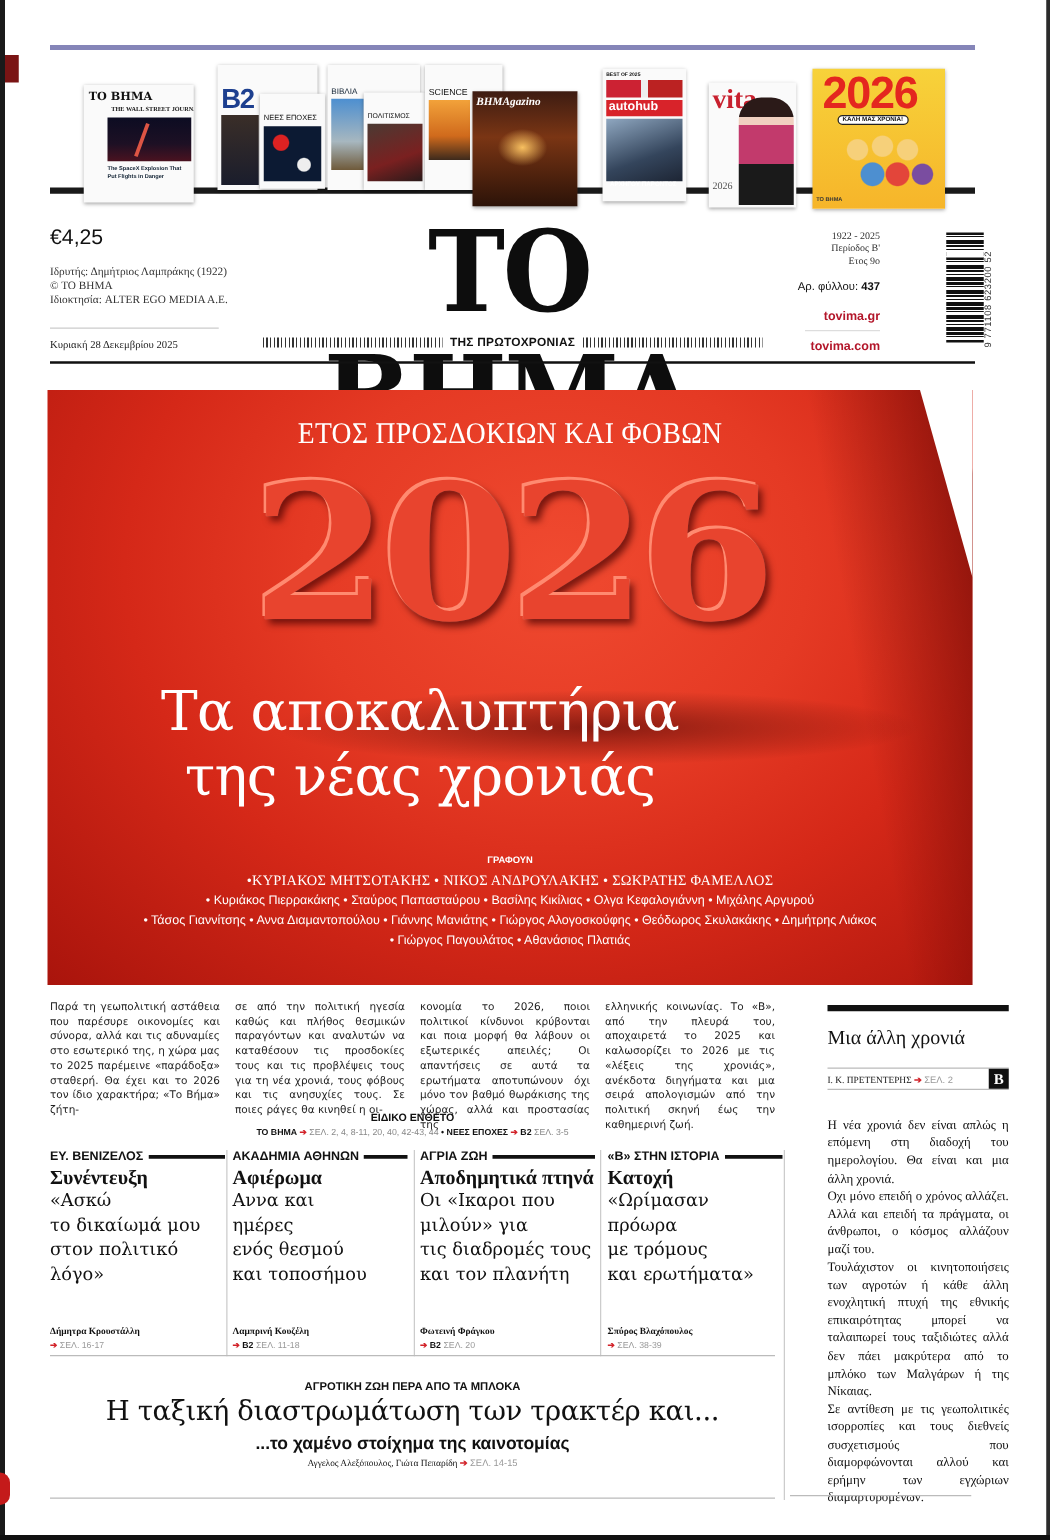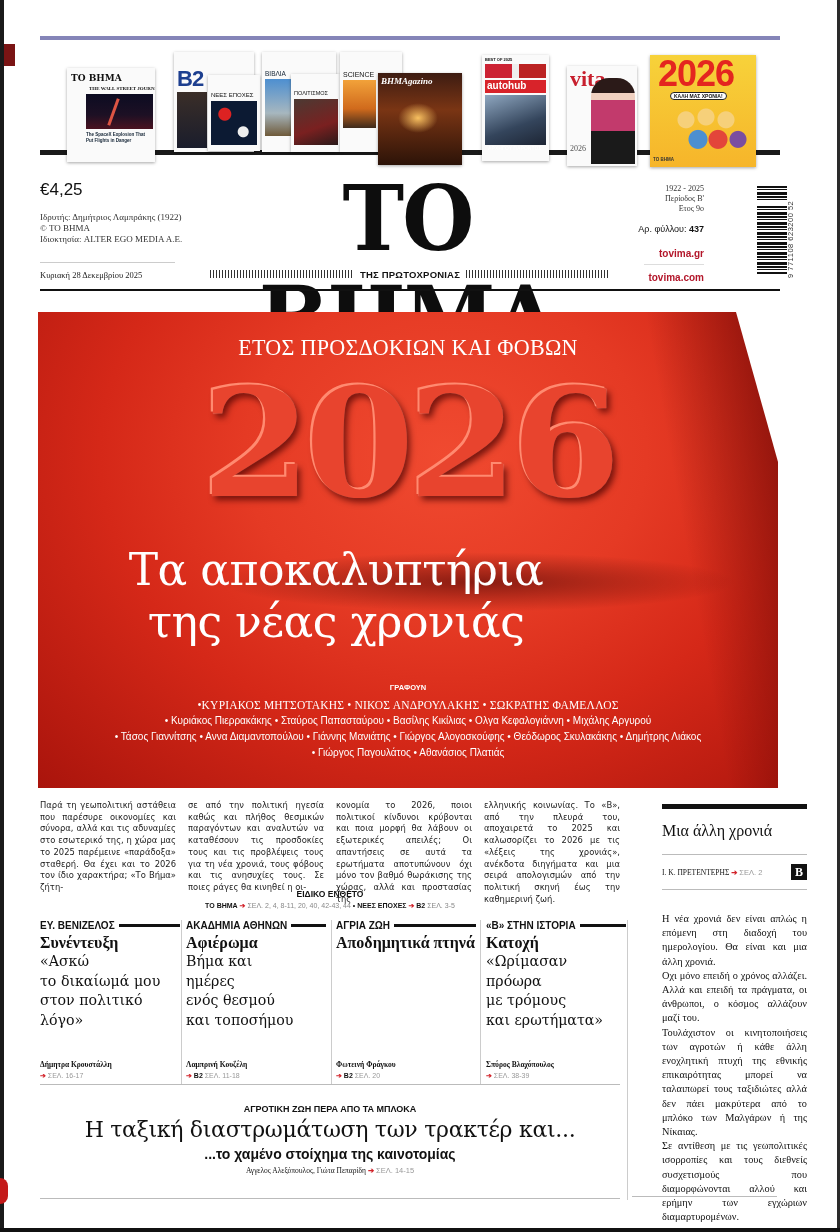--- a/index.html
+++ b/index.html
@@ -63,21 +63,21 @@
   .insert { position: absolute; left: 180px; top: 889px; width: 300px; text-align: center; font-family: "Liberation Sans", sans-serif; }
   .insert-title { font-weight: bold; font-size: 8.5px; }
   .insert-line { font-size: 7px; color: #888; margin-top: 3px; white-space: nowrap; }
   .insert-line b { color: #111; font-weight: bold; }
   .arrow { color: #d2232a; font-weight: bold; }
 
   
   .editorial { position: absolute; left: 632px; top: 804px; width: 145px; margin-left: 30px; }
   .ed-topbar { height: 5px; background: #111; }
   .ed-title { font-family: "Liberation Serif", serif; font-size: 16px; margin-top: 13px; }
-  .ed-author-row { margin-top: 14px; height: 36px; border-top: 1px solid #bbb; border-bottom: 1px solid #bbb; display: flex; align-items: center; justify-content: space-between; }
+  .ed-author-row { margin-top: 14px; height: 18px; border-top: 1px solid #bbb; border-bottom: 1px solid #bbb; display: flex; align-items: center; justify-content: space-between; }
   .ed-author { font-family: "Liberation Serif", serif; font-size: 7.5px; white-space: nowrap; }
   .ed-author .pg { color: #999; font-family: "Liberation Sans", sans-serif; }
   .ed-badge { width: 16px; height: 16px; background: #111; color: #fff; font-family: "Liberation Serif", serif; font-weight: bold; font-size: 12px; text-align: center; line-height: 16px; }
   .ed-body { margin-top: 22px; font-family: "Liberation Serif", serif; font-size: 10.3px; line-height: 14.2px; text-align: justify; color: #111; }
   .ed-body p { margin: 0; }
   .ed-bottom { position: absolute; left: 632px; top: 1196px; width: 145px; height: 1px; background: #bbb; }
 
   
   .teaser { position: absolute; top: 920px; width: 140px; height: 165px; }
   .teaser-sep { position: absolute; top: 920px; width: 1px; height: 165px; background: #ccc; }
@@ -279,36 +279,42 @@
 </div>
 <div class="teaser-sep" style="left:181px;"></div>
 
 <div class="teaser" style="left:186px;">
   <div class="t-kicker-row">
       <span class="t-kicker">ΑΚΑΔΗΜΙΑ ΑΘΗΝΩΝ</span>
       <span class="t-bar"></span>
     </div>
   <div class="t-headline">Αφιέρωμα</div>
   <div class="t-sub">
-    <div>Βήμα και</div>
+    <div>Αννα και</div>
     <div>ημέρες</div>
     <div>ενός θεσμού</div>
     <div>και τοποσήμου</div>
   </div>
   <div class="t-author">Λαμπρινή Κουζέλη</div>
   <div class="t-pages"><span class="arrow">➔</span> <b>B2</b> <span>ΣΕΛ. 11-18</span></div>
 </div>
 <div class="teaser-sep" style="left:331px;"></div>
 
 <div class="teaser" style="left:336px;">
   <div class="t-kicker-row">
       <span class="t-kicker">ΑΓΡΙΑ ΖΩΗ</span>
       <span class="t-bar"></span>
     </div>
   <div class="t-headline">Αποδημητικά πτηνά</div>
+  <div class="t-sub">
+    <div>Οι «Ικαροι που</div>
+    <div>μιλούν» για</div>
+    <div>τις διαδρομές τους</div>
+    <div>και τον πλανήτη</div>
+  </div>
   <div class="t-author">Φωτεινή Φράγκου</div>
   <div class="t-pages"><span class="arrow">➔</span> <b>B2</b> <span>ΣΕΛ. 20</span></div>
 </div>
 <div class="teaser-sep" style="left:480px;"></div>
 
 <div class="teaser" style="left:486px;">
   <div class="t-kicker-row">
       <span class="t-kicker">«Β» ΣΤΗΝ ΙΣΤΟΡΙΑ</span>
       <span class="t-bar"></span>
     </div>

